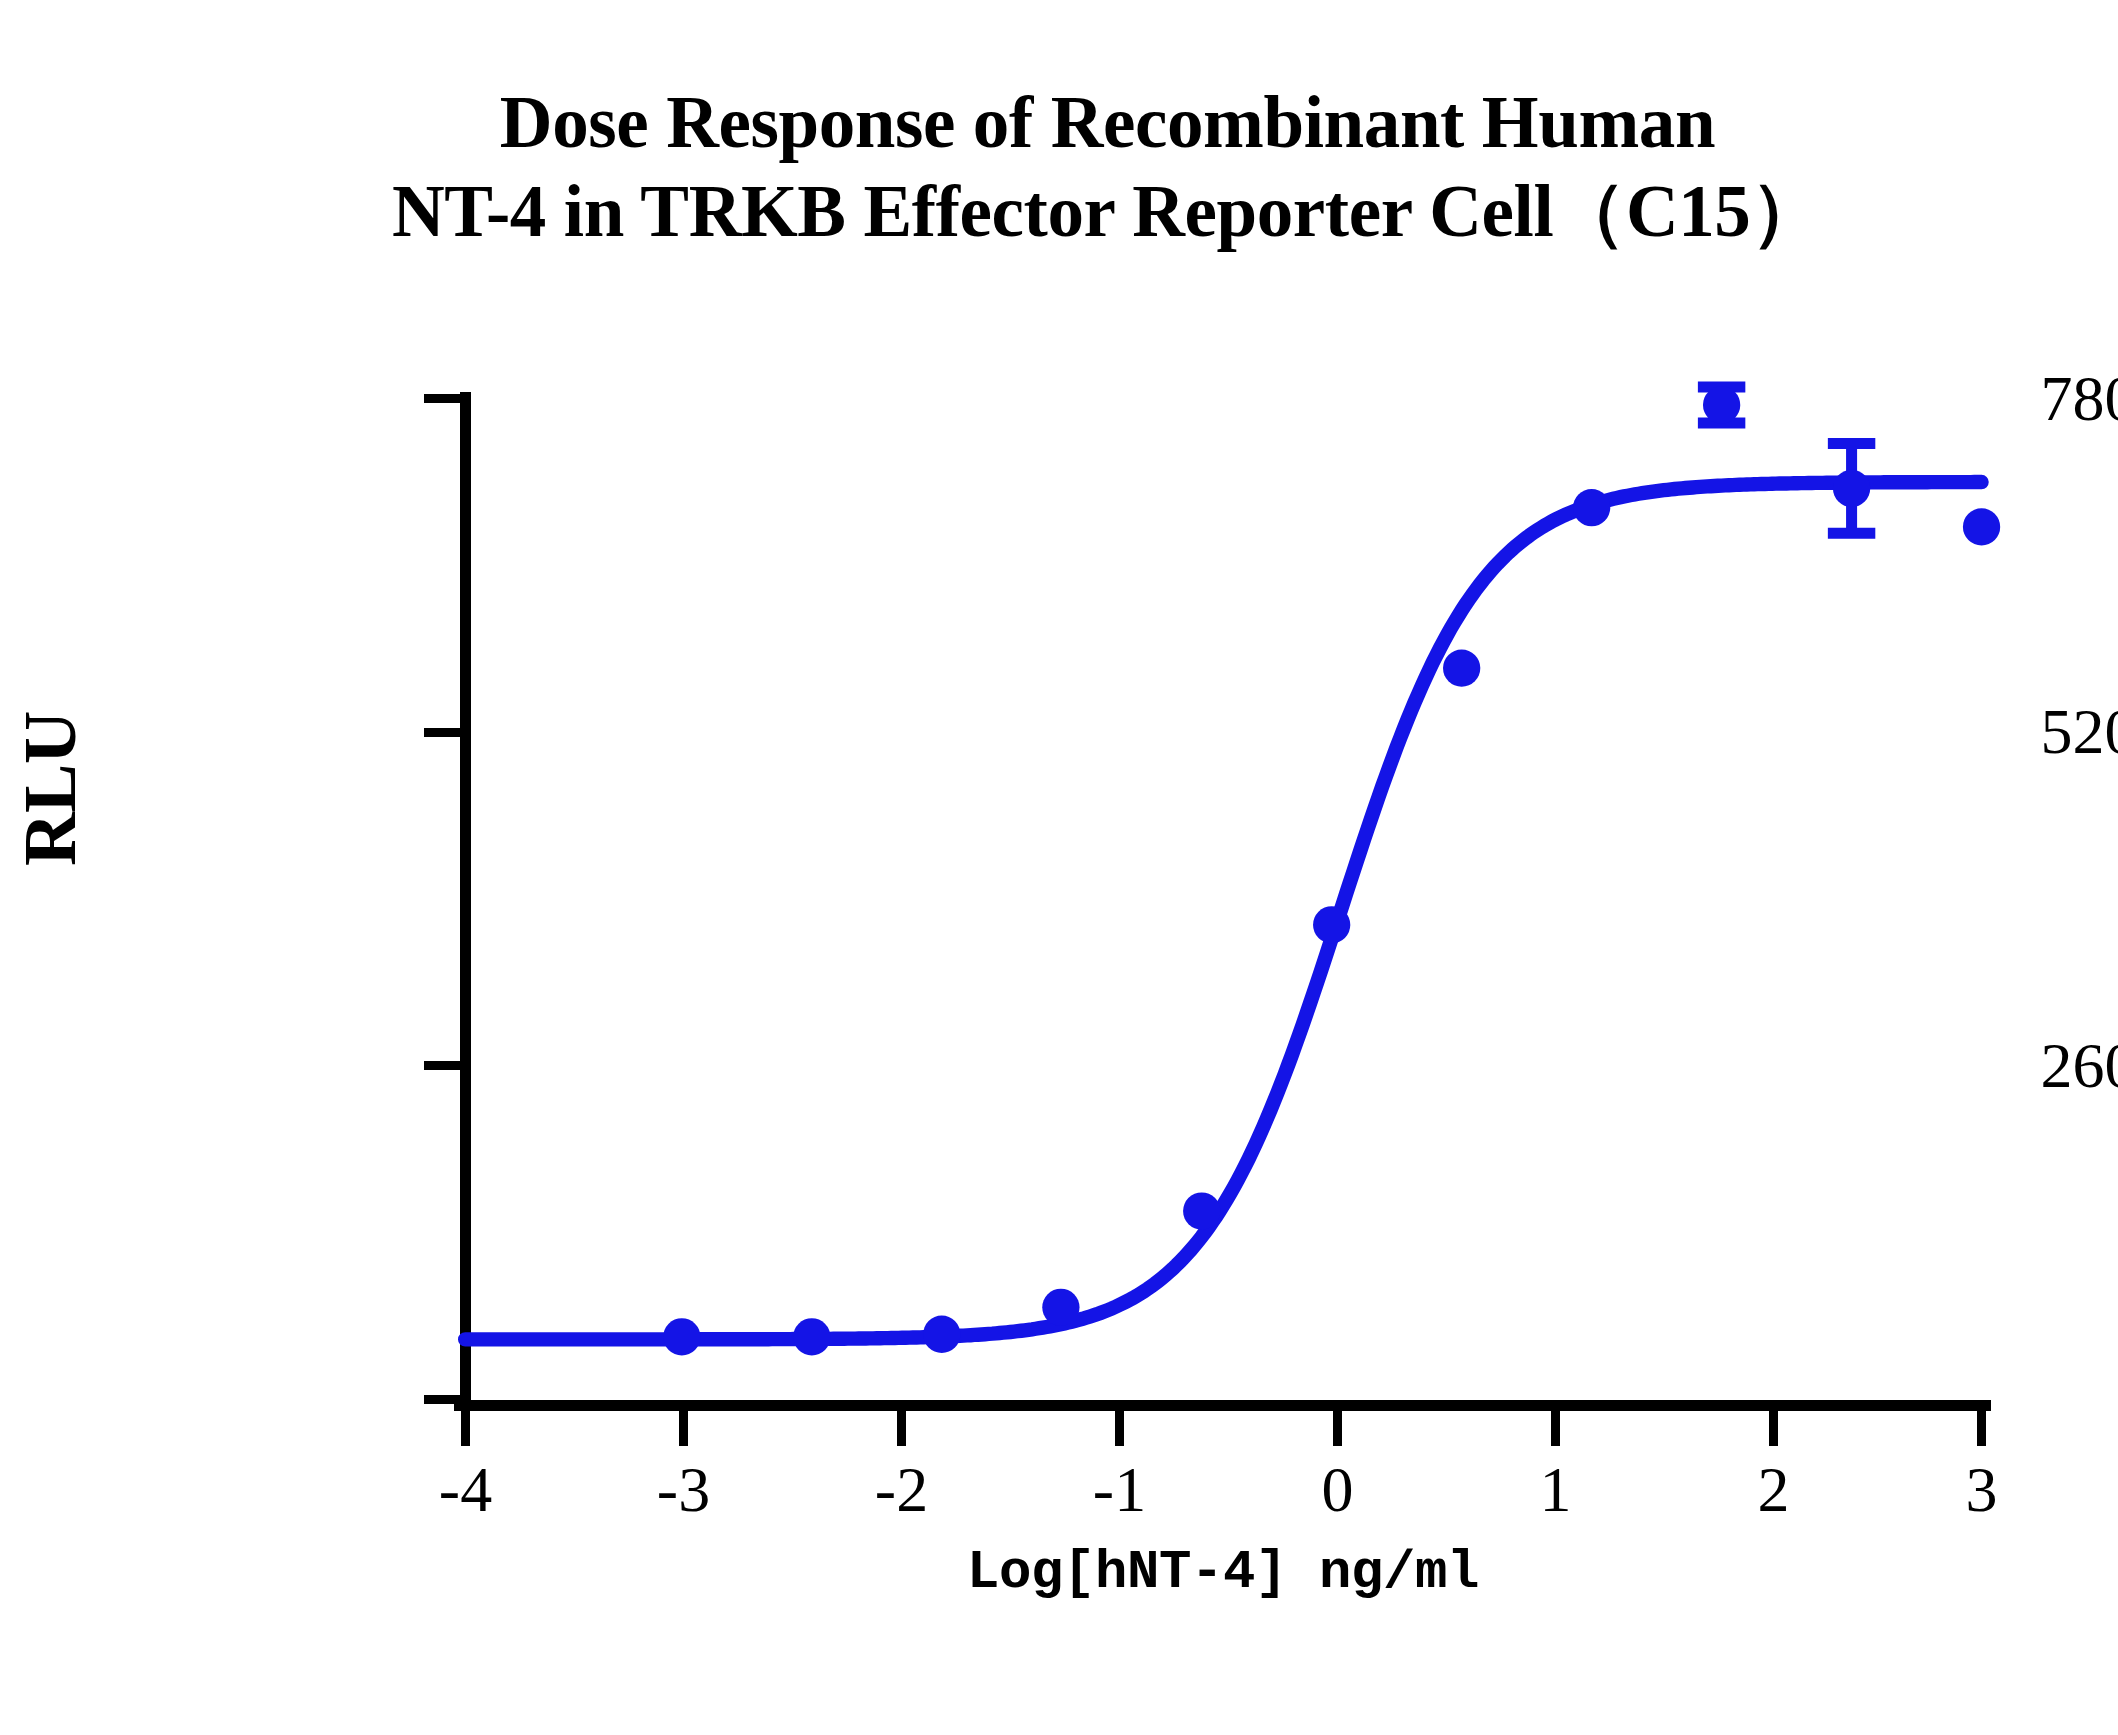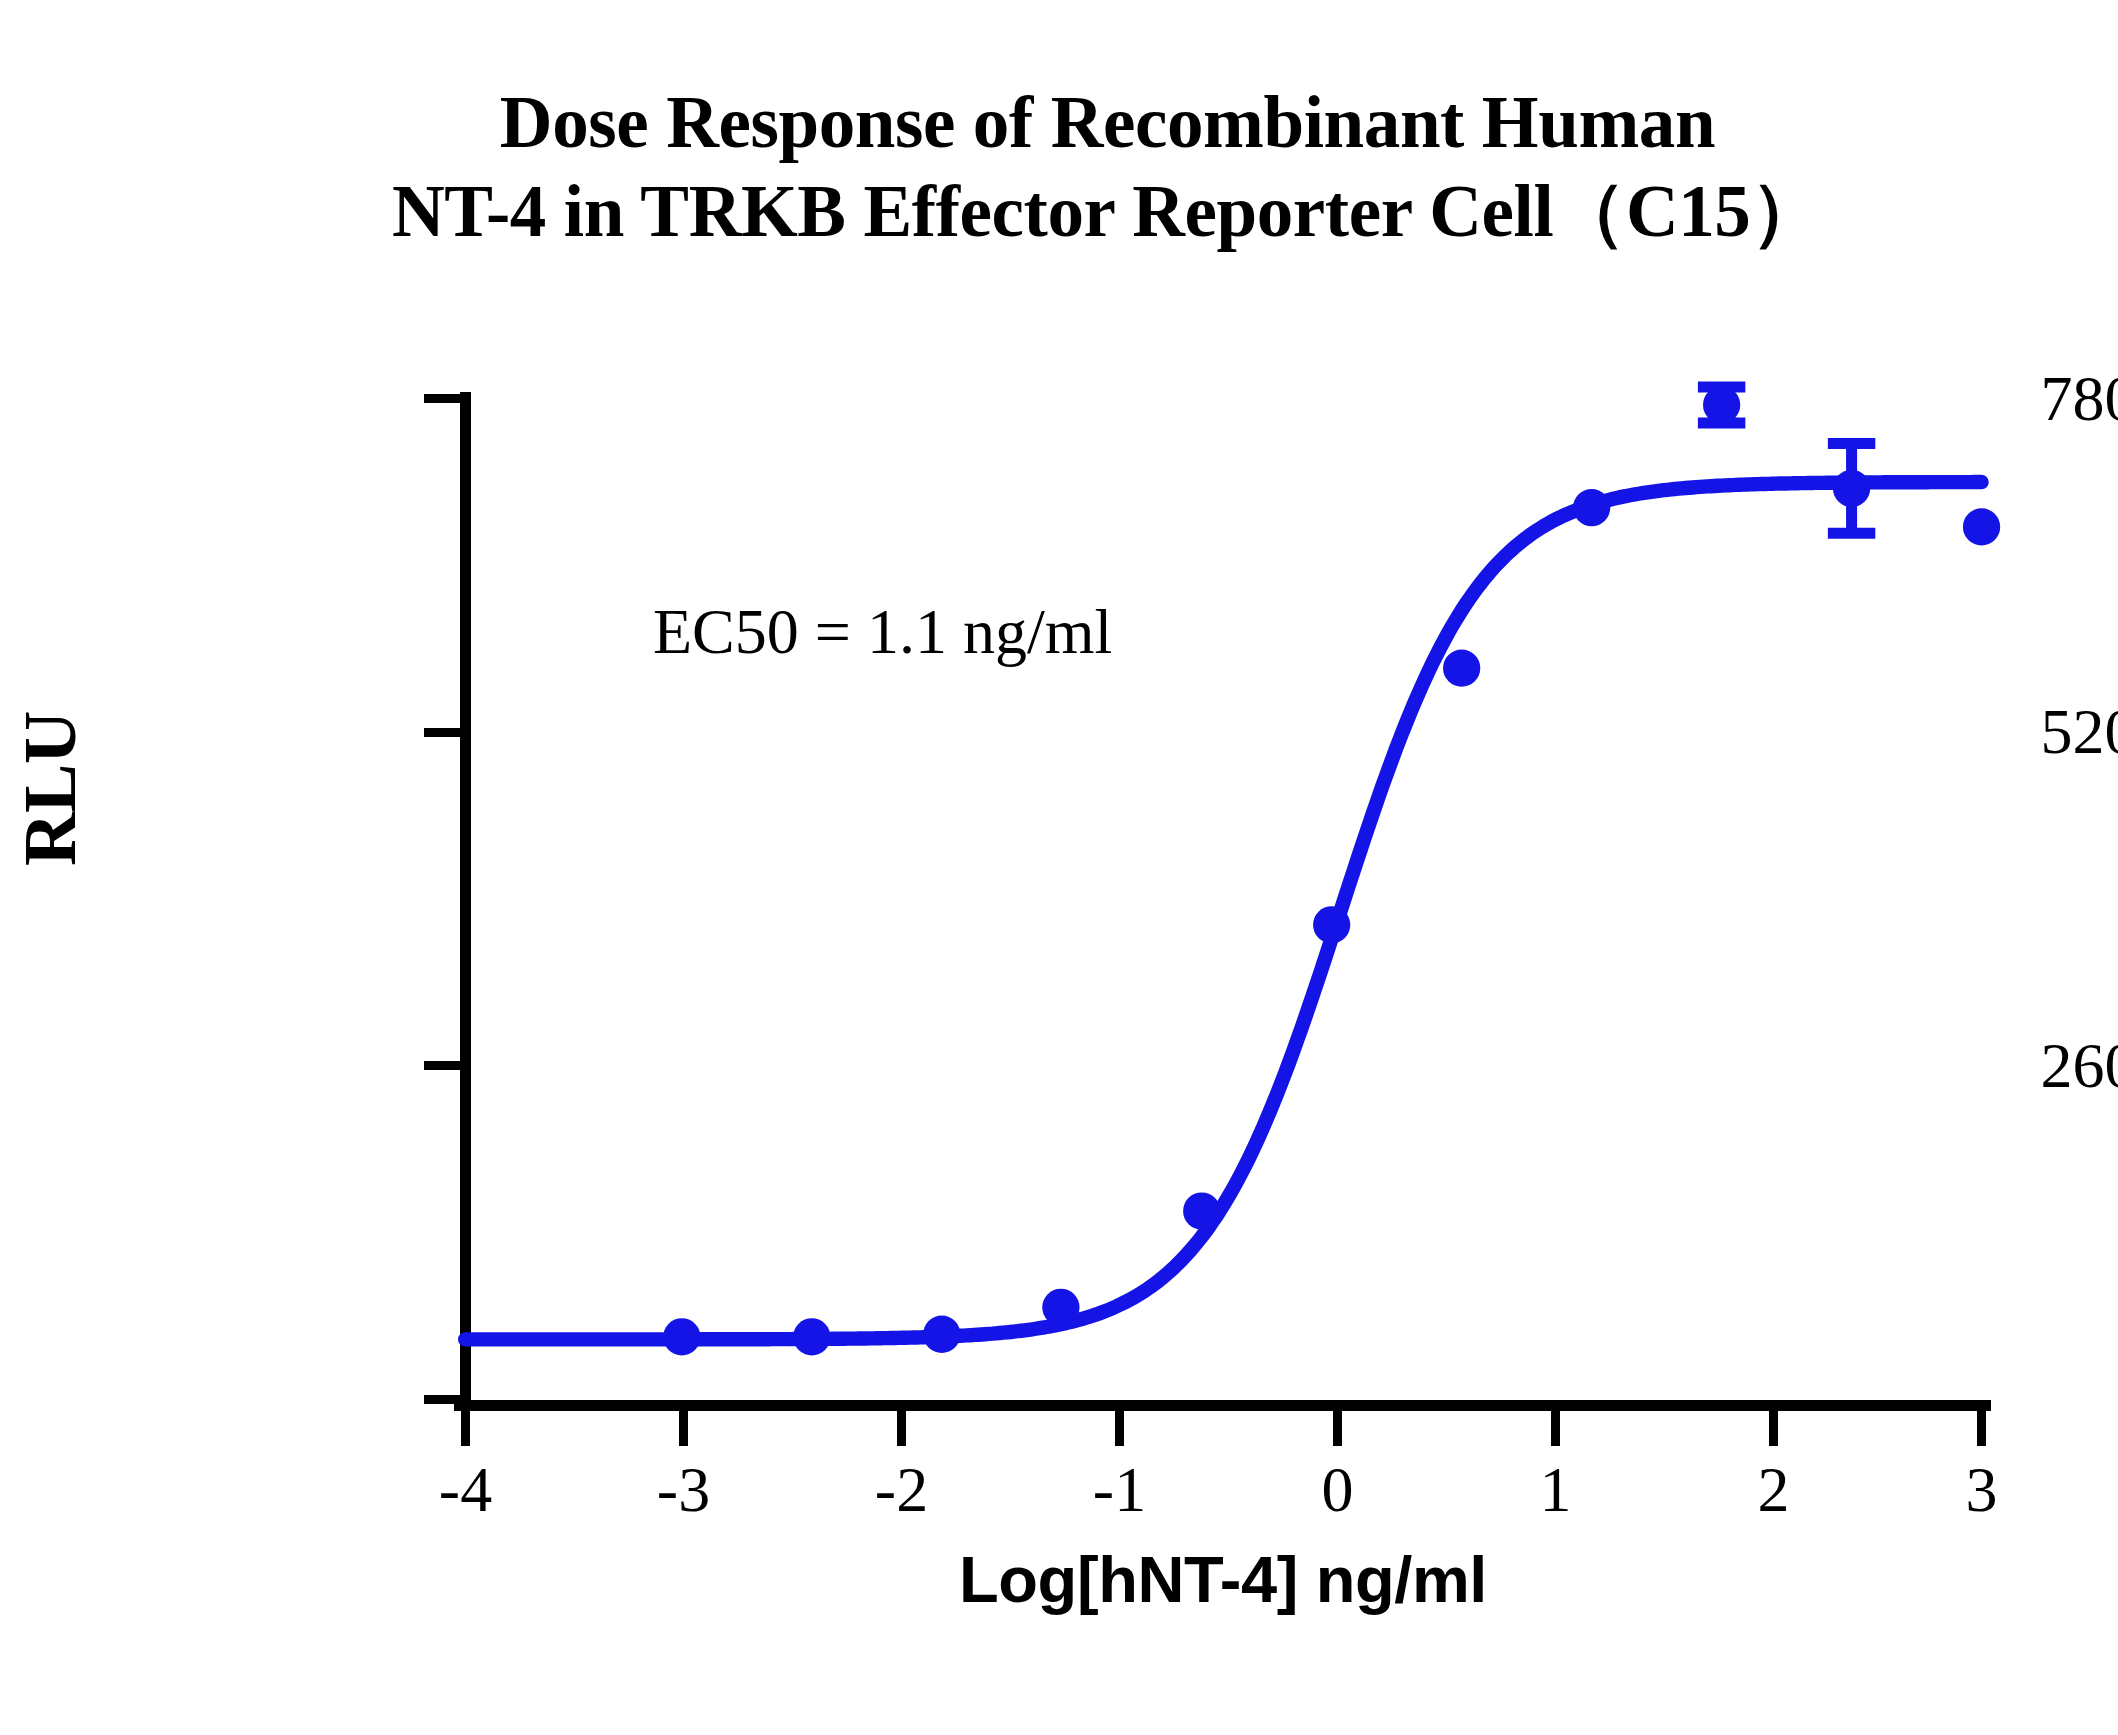--- a/index.html
+++ b/index.html
@@ -39,22 +39,22 @@
   }
 
   #y-axis-title{
     position:absolute;left:-246px;top:746px;width:593px;
     text-align:center;font-weight:bold;font-size:74px;
     transform:rotate(-90deg);transform-origin:center center;
     font-family:"Liberation Serif",serif;letter-spacing:-0.4px;
   }
   #x-axis-title{
     position:absolute;left:460px;top:1542px;width:1526px;
-    text-align:center;font-weight:bold;font-size:65px;
-    font-family:Liberation Sans, sans-serif;letter-spacing:-0.4px;
+    text-align:center;font-weight:bold;font-size:54px;
+    font-family:Liberation Mono, monospace;letter-spacing:-0.4px;
   }
 
   #ec50-annotation{
     position:absolute;left:653px;top:600px;
     font-size:64px;line-height:1;white-space:nowrap;
     font-family:"Liberation Serif",serif;
   }
 
   #data-svg{position:absolute;left:0;top:0;width:2215px;height:1736px;}
 </style>
@@ -97,21 +97,20 @@
     <div class="xtick-label" style="left:838px;">-2</div>
     <div class="xtick-label" style="left:1056px;">-1</div>
     <div class="xtick-label" style="left:1274px;">0</div>
     <div class="xtick-label" style="left:1492px;">1</div>
     <div class="xtick-label" style="left:1710px;">2</div>
     <div class="xtick-label" style="left:1918px;">3</div>
 
     <div id="y-axis-title">RLU</div>
     <div id="x-axis-title">Log[hNT-4] ng/ml</div>
 
-    <div id="ec50-annotation">EC50 = 1.1 ng/ml</div>
 
     <svg id="data-svg" viewBox="0 0 5228 4096">
       <path id="fit-path" fill="none" stroke="#1414E6" stroke-width="34" stroke-linecap="round" d="M 1098.0 3160.6 L 1106.5 3160.6 L 1115.0 3160.6 L 1123.6 3160.6 L 1132.1 3160.6 L 1140.6 3160.6 L 1149.1 3160.6 L 1157.7 3160.6 L 1166.2 3160.6 L 1174.7 3160.6 L 1183.2 3160.6 L 1191.7 3160.6 L 1200.3 3160.6 L 1208.8 3160.6 L 1217.3 3160.6 L 1225.8 3160.6 L 1234.3 3160.6 L 1242.9 3160.6 L 1251.4 3160.6 L 1259.9 3160.6 L 1268.4 3160.6 L 1277.0 3160.6 L 1285.5 3160.6 L 1294.0 3160.6 L 1302.5 3160.6 L 1311.0 3160.6 L 1319.6 3160.6 L 1328.1 3160.6 L 1336.6 3160.6 L 1345.1 3160.6 L 1353.6 3160.6 L 1362.2 3160.6 L 1370.7 3160.6 L 1379.2 3160.6 L 1387.7 3160.6 L 1396.3 3160.6 L 1404.8 3160.6 L 1413.3 3160.6 L 1421.8 3160.6 L 1430.3 3160.6 L 1438.9 3160.6 L 1447.4 3160.6 L 1455.9 3160.6 L 1464.4 3160.5 L 1472.9 3160.5 L 1481.5 3160.5 L 1490.0 3160.5 L 1498.5 3160.5 L 1507.0 3160.5 L 1515.5 3160.5 L 1524.1 3160.5 L 1532.6 3160.5 L 1541.1 3160.5 L 1549.6 3160.5 L 1558.2 3160.5 L 1566.7 3160.5 L 1575.2 3160.5 L 1583.7 3160.5 L 1592.2 3160.5 L 1600.8 3160.5 L 1609.3 3160.5 L 1617.8 3160.4 L 1626.3 3160.4 L 1634.8 3160.4 L 1643.4 3160.4 L 1651.9 3160.4 L 1660.4 3160.4 L 1668.9 3160.4 L 1677.5 3160.4 L 1686.0 3160.4 L 1694.5 3160.3 L 1703.0 3160.3 L 1711.5 3160.3 L 1720.1 3160.3 L 1728.6 3160.3 L 1737.1 3160.3 L 1745.6 3160.3 L 1754.2 3160.2 L 1762.7 3160.2 L 1771.2 3160.2 L 1779.7 3160.2 L 1788.2 3160.1 L 1796.8 3160.1 L 1805.3 3160.1 L 1813.8 3160.1 L 1822.3 3160.0 L 1830.8 3160.0 L 1839.4 3160.0 L 1847.9 3159.9 L 1856.4 3159.9 L 1864.9 3159.9 L 1873.4 3159.8 L 1882.0 3159.8 L 1890.5 3159.7 L 1899.0 3159.7 L 1907.5 3159.6 L 1916.1 3159.6 L 1924.6 3159.5 L 1933.1 3159.5 L 1941.6 3159.4 L 1950.1 3159.4 L 1958.7 3159.3 L 1967.2 3159.2 L 1975.7 3159.1 L 1984.2 3159.1 L 1992.8 3159.0 L 2001.3 3158.9 L 2009.8 3158.8 L 2018.3 3158.7 L 2026.8 3158.6 L 2035.4 3158.5 L 2043.9 3158.4 L 2052.4 3158.3 L 2060.9 3158.1 L 2069.4 3158.0 L 2078.0 3157.9 L 2086.5 3157.7 L 2095.0 3157.6 L 2103.5 3157.4 L 2112.1 3157.2 L 2120.6 3157.1 L 2129.1 3156.9 L 2137.6 3156.7 L 2146.1 3156.5 L 2154.7 3156.3 L 2163.2 3156.0 L 2171.7 3155.8 L 2180.2 3155.5 L 2188.7 3155.3 L 2197.3 3155.0 L 2205.8 3154.7 L 2214.3 3154.4 L 2222.8 3154.0 L 2231.4 3153.7 L 2239.9 3153.3 L 2248.4 3152.9 L 2256.9 3152.5 L 2265.4 3152.1 L 2274.0 3151.6 L 2282.5 3151.2 L 2291.0 3150.7 L 2299.5 3150.1 L 2308.0 3149.6 L 2316.6 3149.0 L 2325.1 3148.4 L 2333.6 3147.7 L 2342.1 3147.1 L 2350.7 3146.3 L 2359.2 3145.6 L 2367.7 3144.8 L 2376.2 3144.0 L 2384.7 3143.1 L 2393.3 3142.2 L 2401.8 3141.2 L 2410.3 3140.2 L 2418.8 3139.1 L 2427.3 3137.9 L 2435.9 3136.8 L 2444.4 3135.5 L 2452.9 3134.2 L 2461.4 3132.8 L 2469.9 3131.3 L 2478.5 3129.8 L 2487.0 3128.2 L 2495.5 3126.5 L 2504.0 3124.7 L 2512.6 3122.9 L 2521.1 3120.9 L 2529.6 3118.8 L 2538.1 3116.6 L 2546.6 3114.4 L 2555.2 3112.0 L 2563.7 3109.4 L 2572.2 3106.8 L 2580.7 3104.0 L 2589.3 3101.1 L 2597.8 3098.0 L 2606.3 3094.8 L 2614.8 3091.4 L 2623.3 3087.9 L 2631.9 3084.1 L 2640.4 3080.2 L 2648.9 3076.1 L 2657.4 3071.8 L 2665.9 3067.3 L 2674.5 3062.6 L 2683.0 3057.7 L 2691.5 3052.5 L 2700.0 3047.1 L 2708.6 3041.4 L 2717.1 3035.4 L 2725.6 3029.2 L 2734.1 3022.7 L 2742.6 3015.9 L 2751.2 3008.8 L 2759.7 3001.3 L 2768.2 2993.6 L 2776.7 2985.5 L 2785.2 2977.0 L 2793.8 2968.1 L 2802.3 2958.9 L 2810.8 2949.3 L 2819.3 2939.3 L 2827.8 2928.9 L 2836.4 2918.1 L 2844.9 2906.8 L 2853.4 2895.1 L 2861.9 2882.9 L 2870.5 2870.2 L 2879.0 2857.1 L 2887.5 2843.5 L 2896.0 2829.4 L 2904.5 2814.8 L 2913.1 2799.7 L 2921.6 2784.1 L 2930.1 2767.9 L 2938.6 2751.3 L 2947.2 2734.1 L 2955.7 2716.4 L 2964.2 2698.2 L 2972.7 2679.4 L 2981.2 2660.1 L 2989.8 2640.4 L 2998.3 2620.1 L 3006.8 2599.3 L 3015.3 2578.1 L 3023.8 2556.4 L 3032.4 2534.2 L 3040.9 2511.5 L 3049.4 2488.5 L 3057.9 2465.0 L 3066.4 2441.2 L 3075.0 2417.0 L 3083.5 2392.5 L 3092.0 2367.6 L 3100.5 2342.5 L 3109.1 2317.1 L 3117.6 2291.5 L 3126.1 2265.8 L 3134.6 2239.8 L 3143.1 2213.8 L 3151.7 2187.6 L 3160.2 2161.5 L 3168.7 2135.2 L 3177.2 2109.0 L 3185.7 2082.9 L 3194.3 2056.9 L 3202.8 2030.9 L 3211.3 2005.2 L 3219.8 1979.6 L 3228.4 1954.2 L 3236.9 1929.1 L 3245.4 1904.3 L 3253.9 1879.8 L 3262.4 1855.6 L 3271.0 1831.7 L 3279.5 1808.3 L 3288.0 1785.3 L 3296.5 1762.6 L 3305.0 1740.5 L 3313.6 1718.8 L 3322.1 1697.5 L 3330.6 1676.8 L 3339.1 1656.5 L 3347.7 1636.8 L 3356.2 1617.5 L 3364.7 1598.8 L 3373.2 1580.6 L 3381.7 1562.9 L 3390.3 1545.7 L 3398.8 1529.1 L 3407.3 1513.0 L 3415.8 1497.4 L 3424.3 1482.3 L 3432.9 1467.7 L 3441.4 1453.6 L 3449.9 1440.0 L 3458.4 1426.9 L 3467.0 1414.3 L 3475.5 1402.1 L 3484.0 1390.4 L 3492.5 1379.1 L 3501.0 1368.3 L 3509.6 1357.9 L 3518.1 1347.9 L 3526.6 1338.3 L 3535.1 1329.1 L 3543.7 1320.3 L 3552.2 1311.8 L 3560.7 1303.7 L 3569.2 1296.0 L 3577.7 1288.5 L 3586.3 1281.4 L 3594.8 1274.6 L 3603.3 1268.1 L 3611.8 1261.9 L 3620.3 1256.0 L 3628.9 1250.3 L 3637.4 1244.9 L 3645.9 1239.7 L 3654.4 1234.8 L 3662.9 1230.0 L 3671.5 1225.5 L 3680.0 1221.3 L 3688.5 1217.2 L 3697.0 1213.3 L 3705.6 1209.6 L 3714.1 1206.0 L 3722.6 1202.6 L 3731.1 1199.4 L 3739.6 1196.4 L 3748.2 1193.4 L 3756.7 1190.7 L 3765.2 1188.0 L 3773.7 1185.5 L 3782.3 1183.1 L 3790.8 1180.8 L 3799.3 1178.7 L 3807.8 1176.6 L 3816.3 1174.6 L 3824.9 1172.7 L 3833.4 1171.0 L 3841.9 1169.3 L 3850.4 1167.7 L 3858.9 1166.1 L 3867.5 1164.7 L 3876.0 1163.3 L 3884.5 1162.0 L 3893.0 1160.7 L 3901.6 1159.5 L 3910.1 1158.4 L 3918.6 1157.3 L 3927.1 1156.3 L 3935.6 1155.3 L 3944.2 1154.4 L 3952.7 1153.5 L 3961.2 1152.7 L 3969.7 1151.9 L 3978.2 1151.2 L 3986.8 1150.5 L 3995.3 1149.8 L 4003.8 1149.1 L 4012.3 1148.5 L 4020.8 1147.9 L 4029.4 1147.4 L 4037.9 1146.9 L 4046.4 1146.4 L 4054.9 1145.9 L 4063.5 1145.4 L 4072.0 1145.0 L 4080.5 1144.6 L 4089.0 1144.2 L 4097.5 1143.8 L 4106.1 1143.5 L 4114.6 1143.2 L 4123.1 1142.8 L 4131.6 1142.6 L 4140.1 1142.3 L 4148.7 1142.0 L 4157.2 1141.7 L 4165.7 1141.5 L 4174.2 1141.3 L 4182.8 1141.0 L 4191.3 1140.8 L 4199.8 1140.6 L 4208.3 1140.5 L 4216.8 1140.3 L 4225.4 1140.1 L 4233.9 1139.9 L 4242.4 1139.8 L 4250.9 1139.6 L 4259.5 1139.5 L 4268.0 1139.4 L 4276.5 1139.3 L 4285.0 1139.1 L 4293.5 1139.0 L 4302.1 1138.9 L 4310.6 1138.8 L 4319.1 1138.7 L 4327.6 1138.6 L 4336.1 1138.5 L 4344.7 1138.5 L 4353.2 1138.4 L 4361.7 1138.3 L 4370.2 1138.2 L 4378.8 1138.2 L 4387.3 1138.1 L 4395.8 1138.0 L 4404.3 1138.0 L 4412.8 1137.9 L 4421.4 1137.9 L 4429.9 1137.8 L 4438.4 1137.8 L 4446.9 1137.7 L 4455.4 1137.7 L 4464.0 1137.7 L 4472.5 1137.6 L 4481.0 1137.6 L 4489.5 1137.6 L 4498.1 1137.5 L 4506.6 1137.5 L 4515.1 1137.5 L 4523.6 1137.4 L 4532.1 1137.4 L 4540.7 1137.4 L 4549.2 1137.4 L 4557.7 1137.3 L 4566.2 1137.3 L 4574.7 1137.3 L 4583.3 1137.3 L 4591.8 1137.3 L 4600.3 1137.2 L 4608.8 1137.2 L 4617.4 1137.2 L 4625.9 1137.2 L 4634.4 1137.2 L 4642.9 1137.2 L 4651.4 1137.2 L 4660.0 1137.1 L 4668.5 1137.1 L 4677.0 1137.1"></path>
       <g id="errorbars">
           <path d="M 4063.4571428571426 912.7346153846156 L 4063.4571428571426 997.5602564102564 M 4007.4571428571426 912.7346153846156 L 4119.457142857143 912.7346153846156 M 4007.4571428571426 997.5602564102564 L 4119.457142857143 997.5602564102564" stroke="#1414E6" stroke-width="26" fill="none"></path>
           <path d="M 4370.228571428572 1046.0320512820513 L 4370.228571428572 1258.0961538461538 M 4314.228571428572 1046.0320512820513 L 4426.228571428572 1046.0320512820513 M 4314.228571428572 1258.0961538461538 L 4426.228571428572 1258.0961538461538" stroke="#1414E6" stroke-width="26" fill="none"></path>
         </g>
       <g id="markers">
           <circle cx="1609.3" cy="3154.6" r="44" fill="#1414E6"></circle>
           <circle cx="1916.1" cy="3154.6" r="44" fill="#1414E6"></circle>

